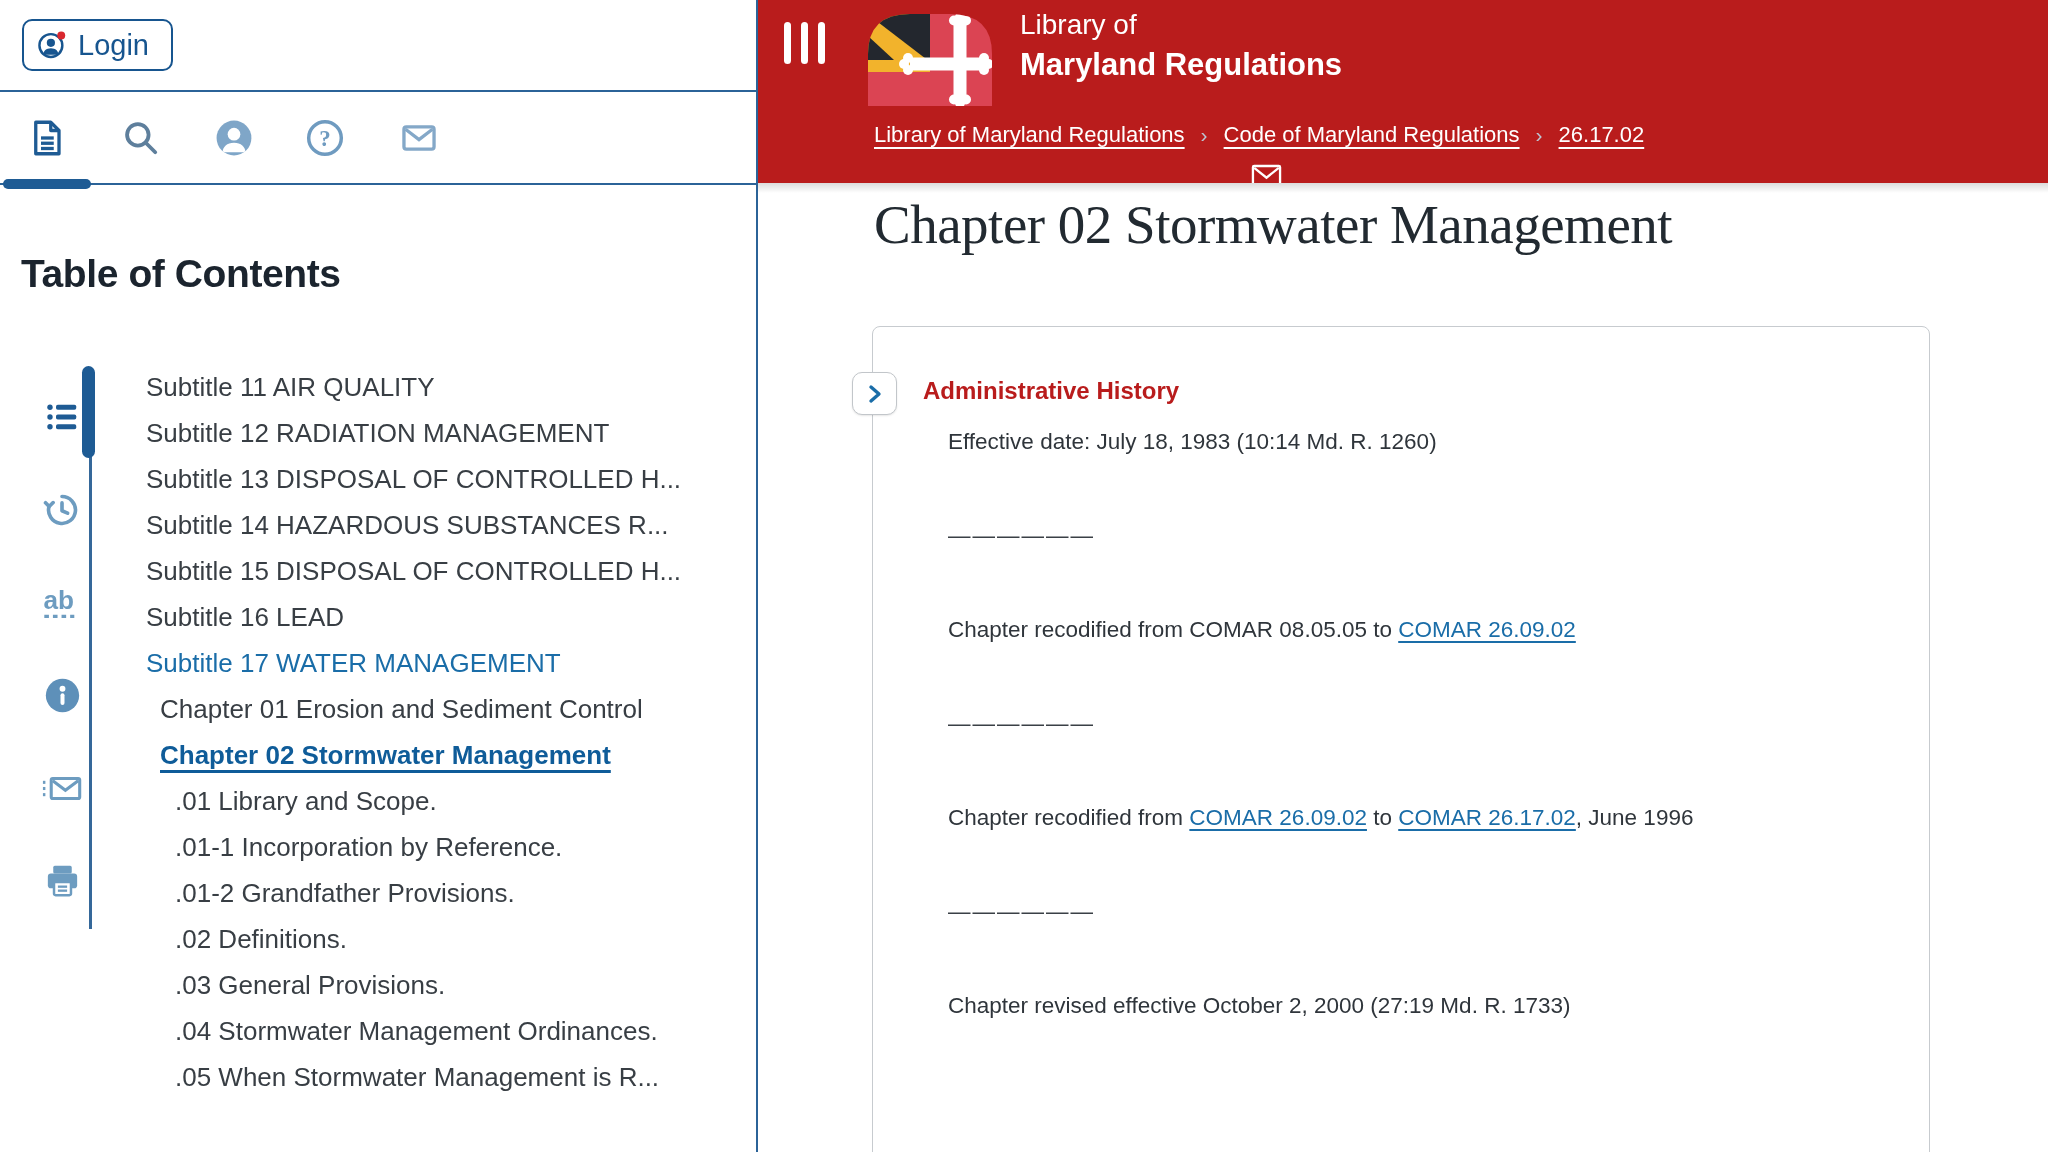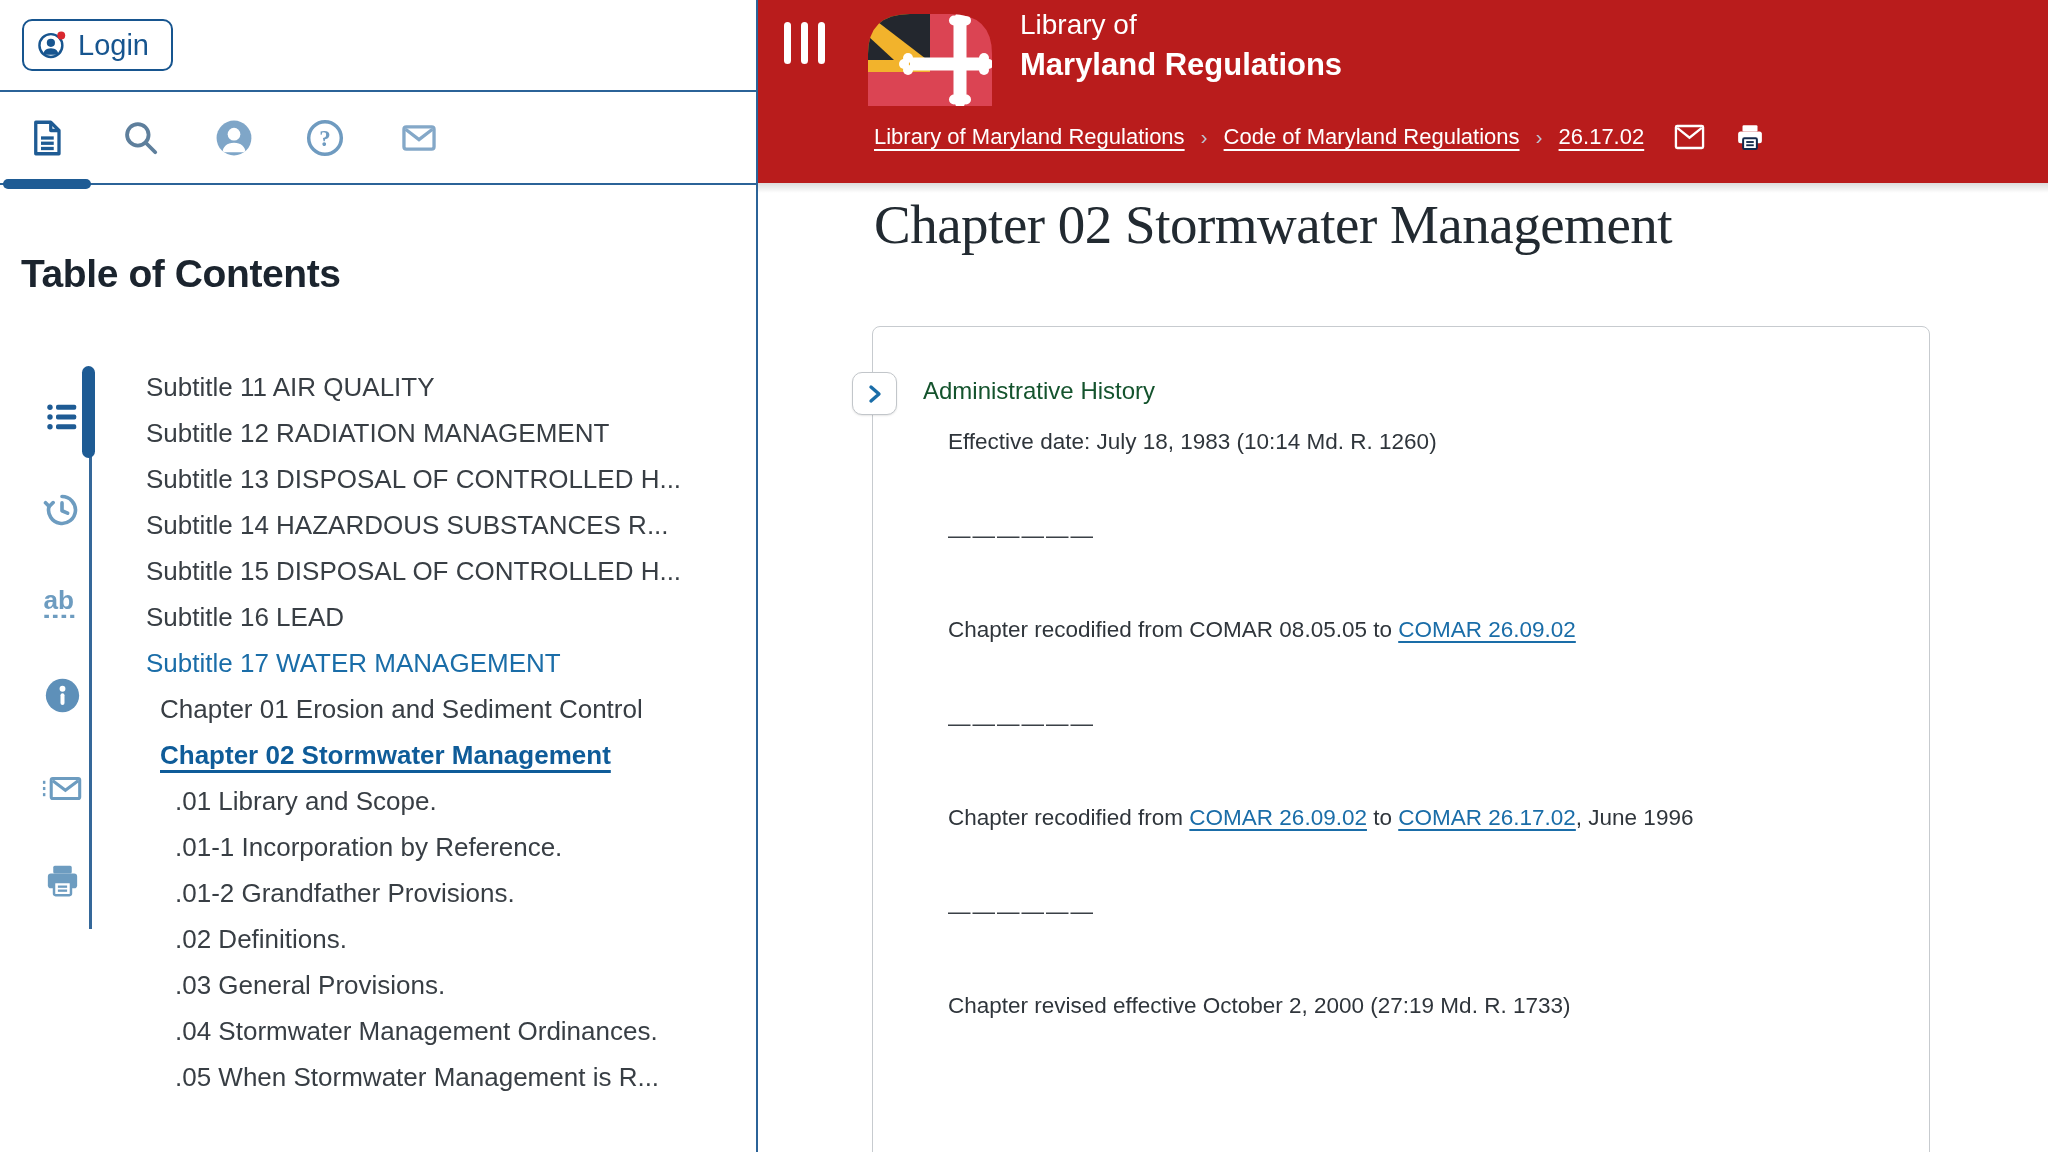--- a/index.html
+++ b/index.html
@@ -32,37 +32,37 @@
   .toc-item.link{color:#1A6DA8;}
   .toc-item.active{color:#0F5C99;font-weight:700;text-decoration:underline;text-decoration-thickness:3px;text-underline-offset:6px;}
   
   .app-header{position:absolute;left:758px;top:0;width:1290px;height:183px;background:#b91c1c;}
   .hamburger{position:absolute;left:26px;top:22px;display:flex;gap:10px;cursor:pointer;}
   .hamburger i{display:block;width:7px;height:42px;background:#fff;border-radius:3.5px;}
   .logo{position:absolute;left:106px;top:8px;}
   .brand{position:absolute;left:262px;top:11px;color:#fff;line-height:1;}
   .brand-line1{font-size:28px;font-weight:400;}
   .brand-line2{font-size:31px;font-weight:700;margin-top:10px;}
-  .breadcrumb{position:absolute;left:116px;top:122px;display:flex;align-items:center;gap:16px;font-size:22px;color:#fff;white-space:nowrap;}
+  .breadcrumb{position:absolute;left:116px;top:122px;display:flex;align-items:center;gap:16px;font-size:22px;color:#fff;white-space:nowrap;flex-direction:column;}
   .crumb-link{color:#fff;text-decoration:underline;text-underline-offset:5px;cursor:pointer;}
   .crumb-sep{color:#BCC7D4;font-size:21px;}
   .crumb-icon{margin-left:14px;display:flex;align-items:center;cursor:pointer;}
   
   .main{position:absolute;left:758px;top:183px;width:1290px;height:969px;background:#fff;}
   .main::before{content:"";position:absolute;left:0;top:0;right:0;height:10px;background:linear-gradient(rgba(0,0,0,.14),rgba(0,0,0,0));pointer-events:none;}
   .page-heading{position:absolute;left:116px;top:10px;font-family:"Liberation Serif",serif;font-size:55px;font-weight:500;color:#222A31;letter-spacing:-0.5px;}
   .history-box{position:absolute;left:114px;top:143px;width:1058px;height:1040px;box-sizing:border-box;border:1px solid #C7CBCF;border-radius:8px;background:#fff;}
   .expand-button{
     position:absolute;left:-21px;top:45px;width:45px;height:43px;box-sizing:border-box;
     background:#fff;border:1px solid #C2C6CA;border-radius:10px;
     display:flex;align-items:center;justify-content:center;cursor:pointer;
     box-shadow:0 1px 2px rgba(0,0,0,.10);
   }
   .box-content{padding:50px 52px 0 50px;}
-  .box-title{font-size:24px;font-weight:400;color:#14532d;}
+  .box-title{font-size:24px;font-weight:700;color:#b91c1c;}
   .admin-body{margin-top:13px;}
   .para{font-size:22.5px;line-height:47px;color:#2F353B;text-indent:25px;margin:0 0 47px 0;max-width:920px;}
   .para.divider{letter-spacing:2px;color:#3A4046;}
   .content-link{color:#1A6DA8;text-decoration:underline;text-underline-offset:4px;cursor:pointer;}
 </style>
 </head>
 <body>
 
 <div class="left-panel">
 

